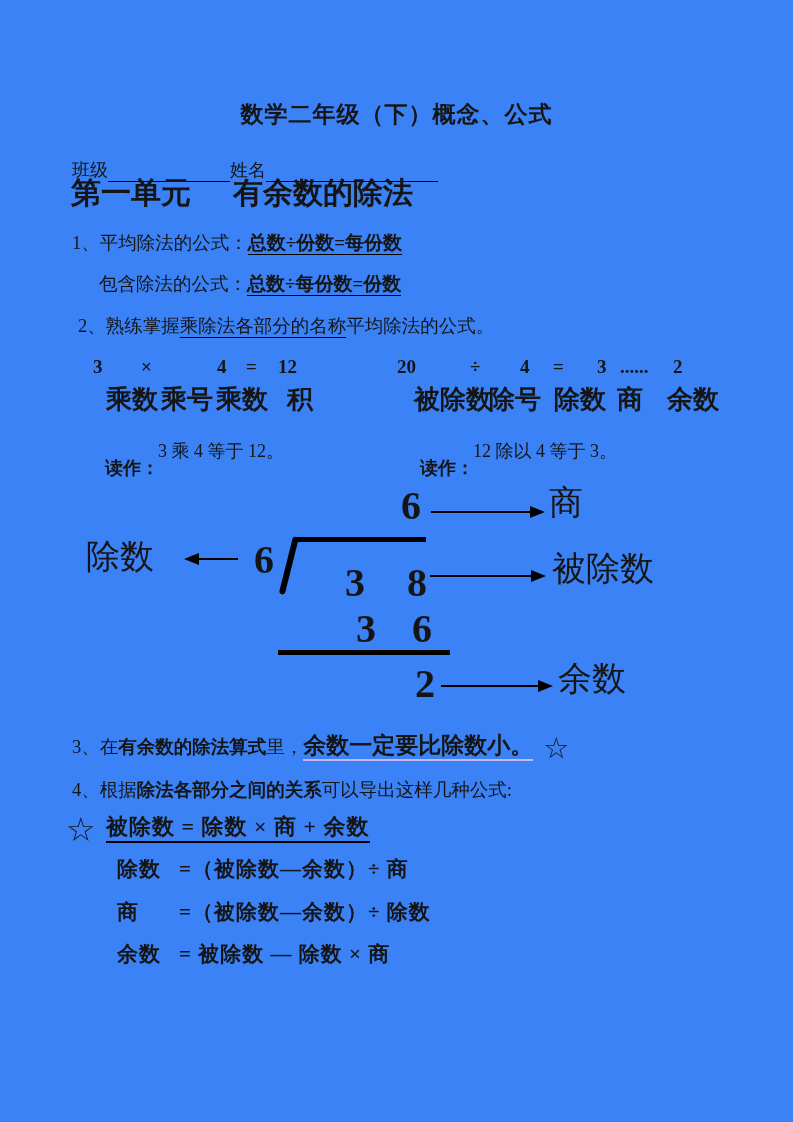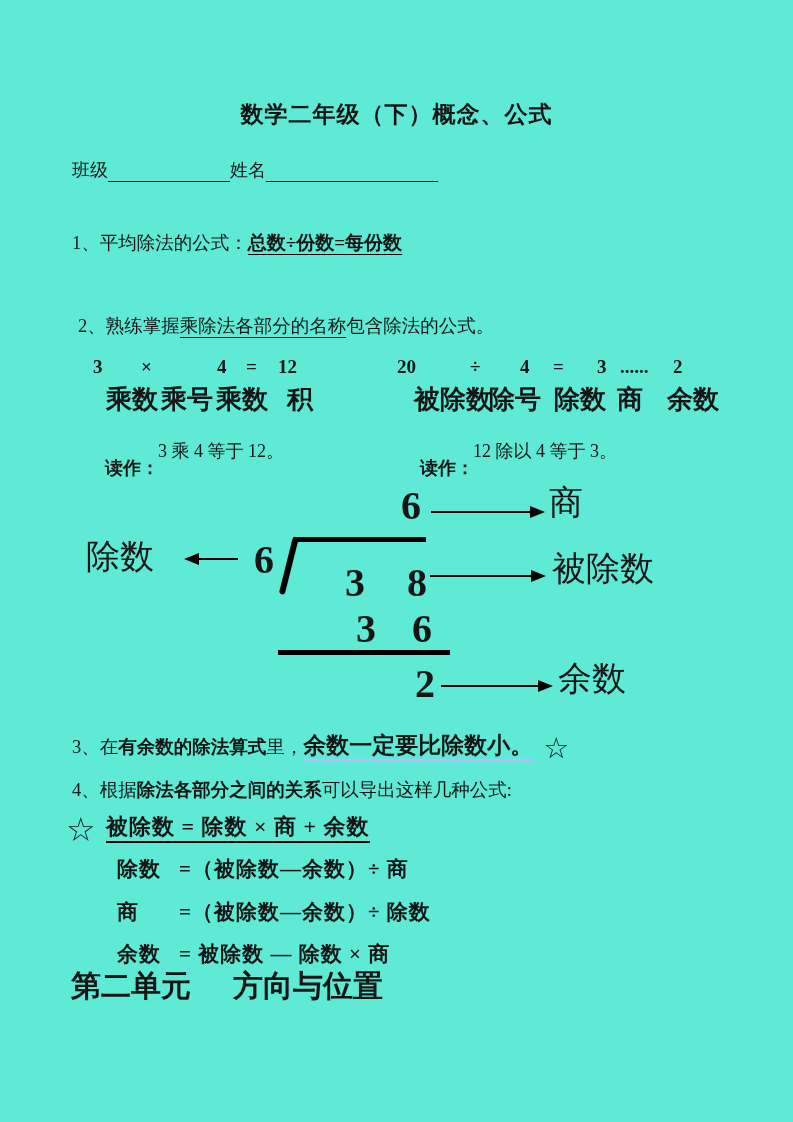--- a/index.html
+++ b/index.html
@@ -1,18 +1,18 @@
 <!DOCTYPE html>
 <html><head>
 <meta charset="utf-8">
 <style>
   html,body { margin:0; padding:0; background:#ffffff; }
   .page {
     position:relative; width:793px; height:1122px; margin:0 auto;
-    background:#5eead4; color:#151515; overflow:hidden;
+    background:#3b82f6; color:#151515; overflow:hidden;
     font-family:"Liberation Serif","DejaVu Serif",serif;
   }
   .abs { position:absolute; white-space:nowrap; }
   .doc-title { top:99px; left:0; width:100%; text-align:center;
     font-size:23px; font-weight:bold; letter-spacing:1px; }
   .info-row { top:158px; left:72px; font-size:18px; }
   .blank { display:inline-block; border-bottom:1.6px solid #000; height:21px; vertical-align:bottom; }
   .blank-class { width:122px; }
   .blank-name { width:172px; }
   .h-unit { font-size:30px; font-weight:bold; }
@@ -48,28 +48,34 @@
 <body>
 
 <div class="page">
 
   <div class="abs doc-title">数学二年级（下）概念、公式</div>
 
   <div class="abs info-row">
     <span>班级</span><span class="blank blank-class"></span><span>姓名</span><span class="blank blank-name"></span>
   </div>
 
+  <div class="abs h-unit h1">
+    <span>第一单元</span><span class="hgap"></span><span>有余数的除法</span>
+  </div>
 
   <div class="abs body-line" style="top:230px; left:72px;">
     <span>1、</span><span>平均除法的公式：</span><span class="formula-u">总数÷份数=每份数</span>
   </div>
 
+  <div class="abs body-line" style="top:271px; left:99px;">
+    <span>包含除法的公式：</span><span class="formula-u">总数÷每份数=份数</span>
+  </div>
 
   <div class="abs body-line" style="top:313px; left:78px;">
-    <span>2、</span><span>熟练掌握</span><span class="uthin">乘除法各部分的名称</span><span>包含除法的公式。</span>
+    <span>2、</span><span>熟练掌握</span><span class="uthin">乘除法各部分的名称</span><span>平均除法的公式。</span>
   </div>
 
   <div class="eq-col" style="left:78px; top:356px; width:330px;">
     <div class="eq-row row-tokens">
       <span style="left:15px">3</span>
       <span style="left:63px">×</span>
       <span style="left:139px">4</span>
       <span style="left:168px">=</span>
       <span style="left:200px">12</span>
     </div>
@@ -165,17 +171,14 @@
   </div>
 
   <div class="abs f-row" style="top:855px; left:117px;">
     <span class="f-lhs">除数</span><span>=（被除数—余数）÷ 商</span>
   </div>
 
   <div class="abs f-row" style="top:940px; left:117px;">
     <span class="f-lhs">余数</span><span>= 被除数 — 除数 × 商</span>
   </div>
 
-  <div class="abs h-unit h2">
-    <span>第二单元</span><span class="hgap"></span><span>方向与位置</span>
-  </div>
 
 </div>
 
 </body></html>

